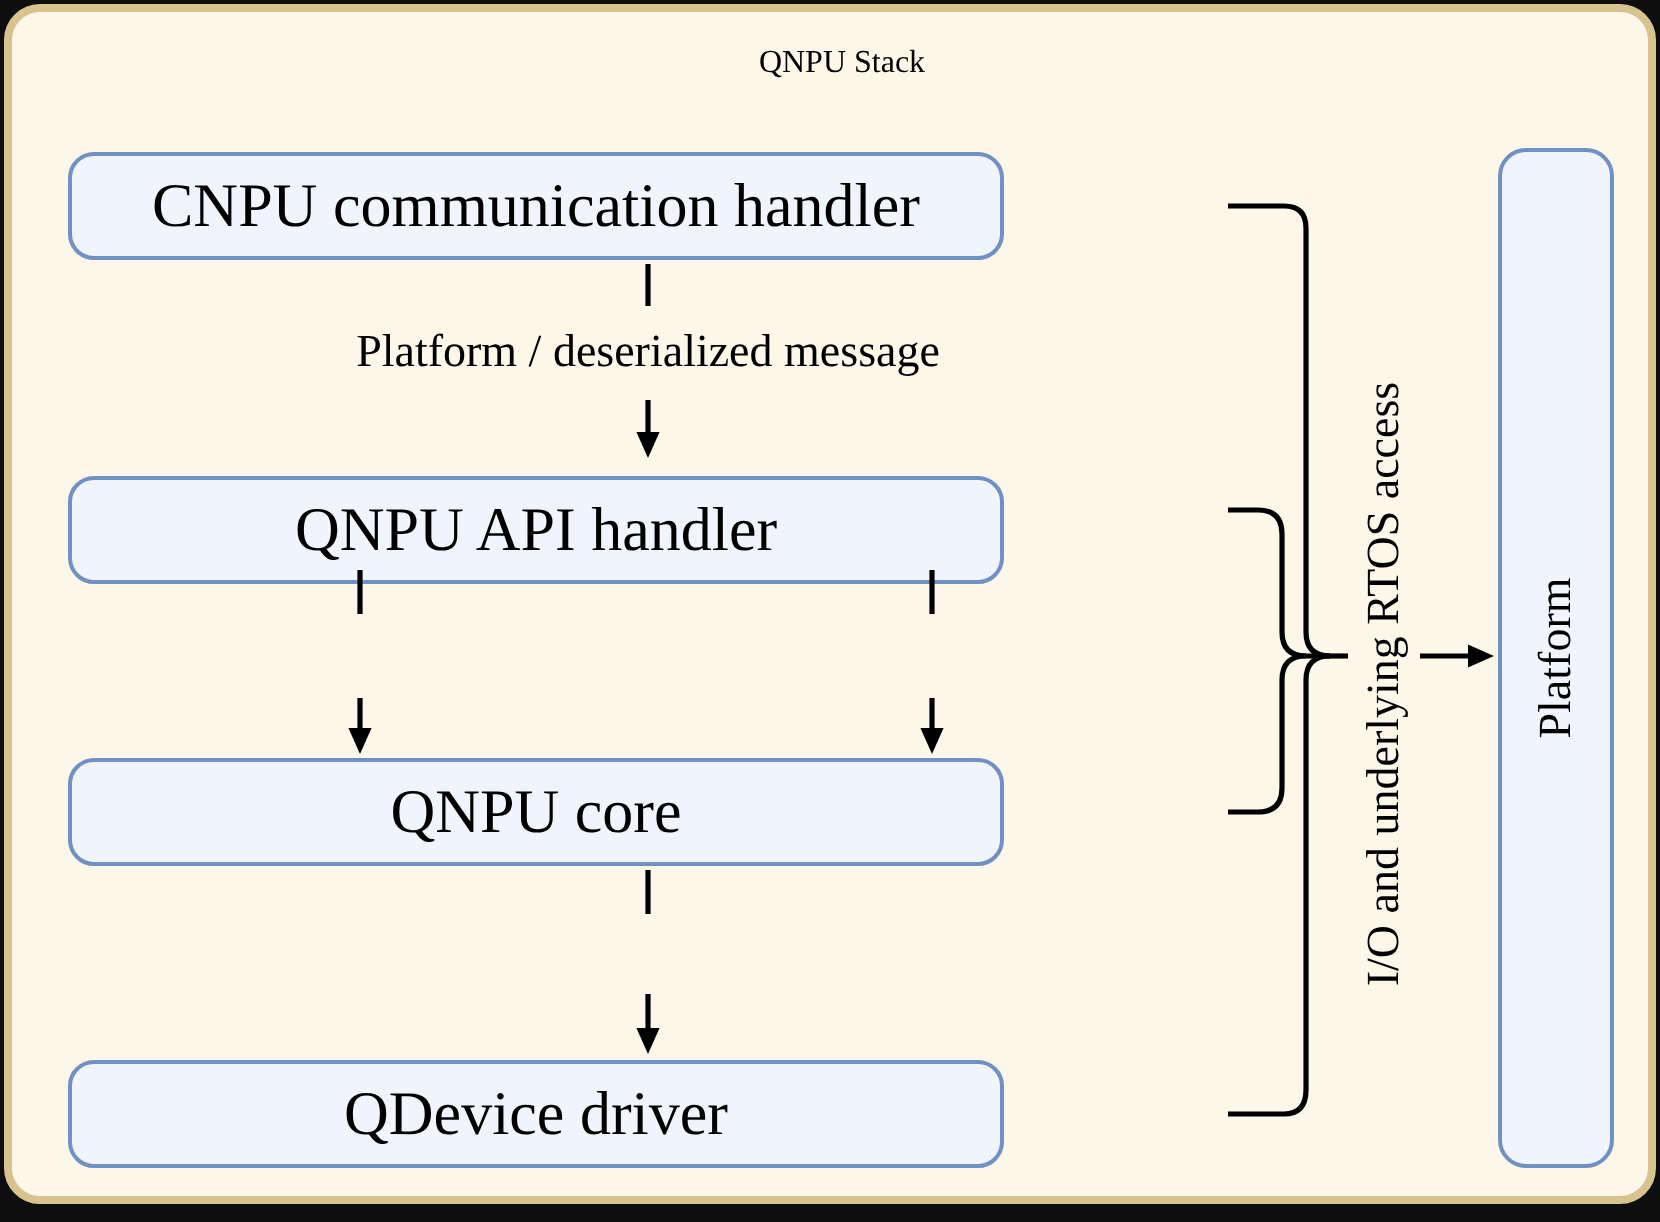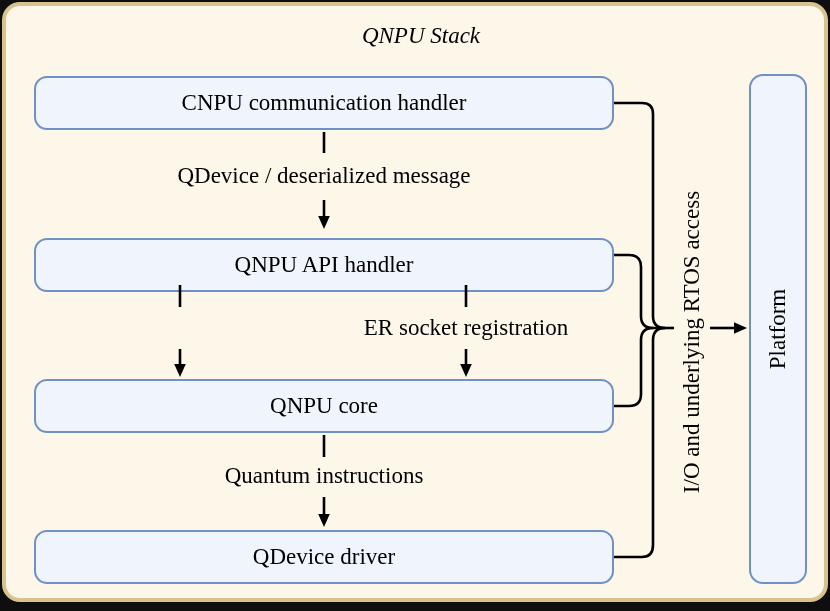--- a/index.html
+++ b/index.html
@@ -24,35 +24,34 @@
     left:2px; top:2px; right:2px; bottom:9px;
     background:var(--canvas-bg);
     border:4px solid var(--frame-border);
     border-radius:18px;
   }
   .stage{position:absolute;inset:0;}
   .diagram-title{
     position:absolute;
     left:12px; right:0; top:17px;
     text-align:center;
-    font-style:italic;
-    font-size:23px;
+    font-size:16px;
   }
   .node{
     position:absolute;
     left:28px;
-    width:580px;
+    width:468px;
     height:54px;
     background:var(--box-fill);
     border:2.5px solid var(--box-border);
     border-radius:13px;
     display:flex;
     align-items:center;
     justify-content:center;
-    font-size:23px;
+    font-size:31px;
   }
   .node.b1{top:70px;}
   .node.b2{top:232px;}
   .node.b3{top:373px;}
   .node.b4{top:524px;}
   .platform{
     position:absolute;
     left:743px; top:68px;
     width:58px; height:510px;
     background:var(--box-fill);
@@ -138,19 +137,17 @@
         <path d="M608,551 H636 Q647,551 647,539 V334 Q647,322 659,322"></path>
         <path d="M659,322 H668"></path>
       </g>
 
       <g>
         <path d="M704,322 H728"></path>
         <polygon points="741,322 728,316.2 728,327.8"></polygon>
       </g>
     </svg>
 
-    <div class="edge-label lbl-decoded">QDevice / deserialized message</div>
-    <div class="edge-label lbl-ersocket">ER socket registration</div>
-    <div class="edge-label lbl-quantum">Quantum instructions</div>
+    <div class="edge-label lbl-decoded">Platform / deserialized message</div>
     <div class="edge-label vertical lbl-rtos">I/O and underlying RTOS access</div>
 
   </div>
 </div>
 
 </body></html>

